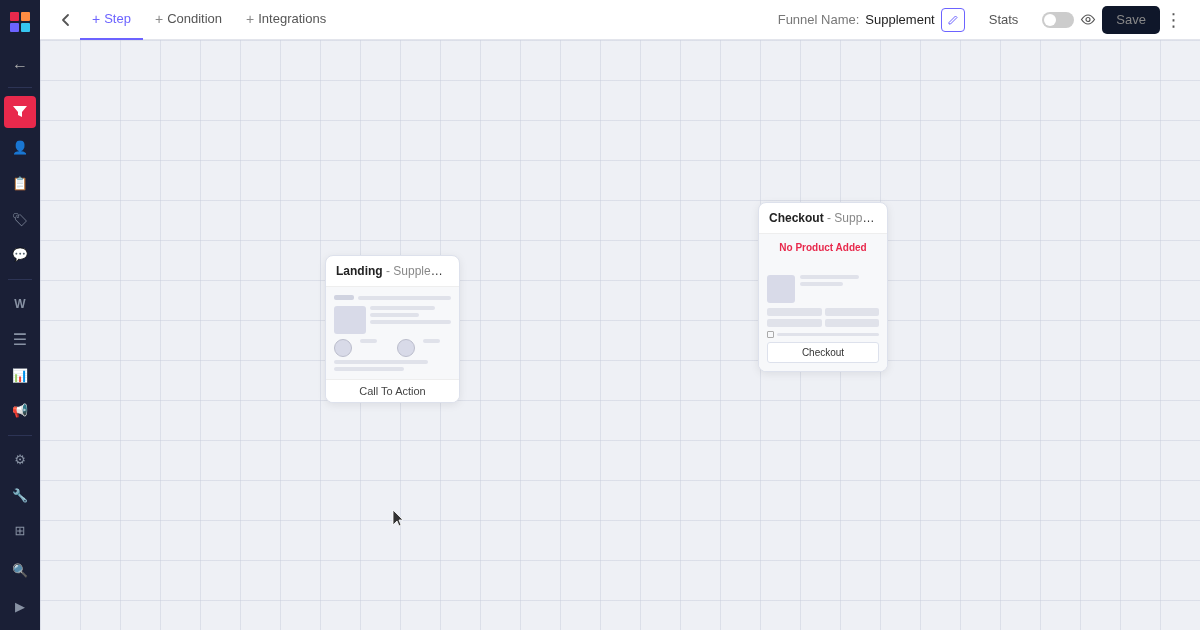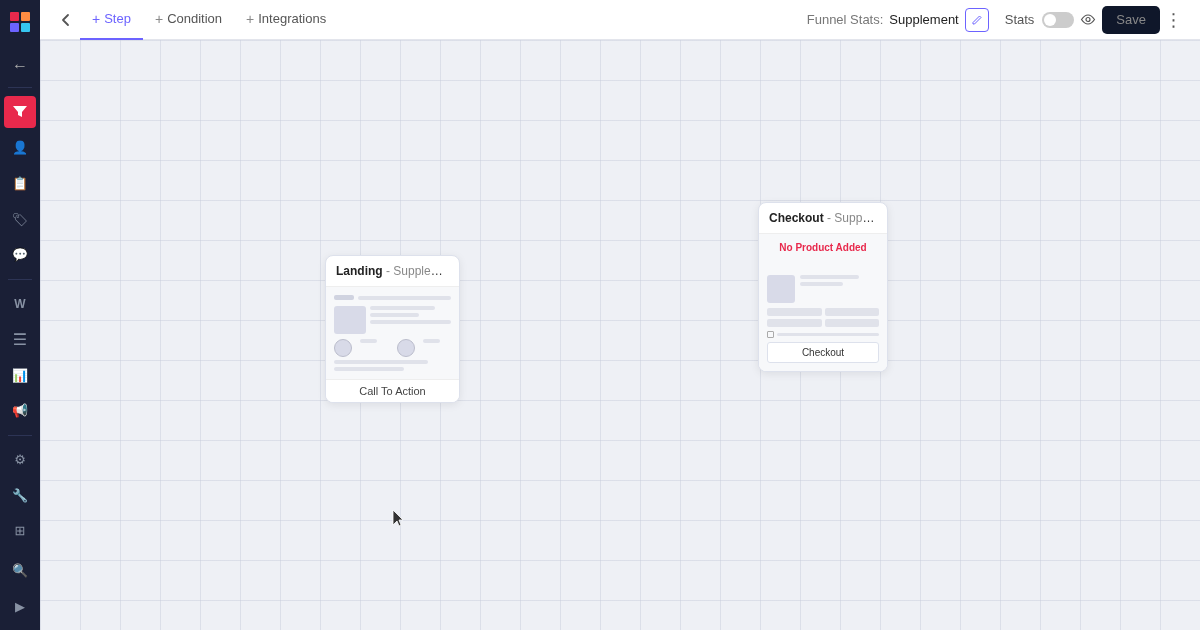--- a/index.html
+++ b/index.html
@@ -109,22 +109,22 @@
       border-radius: 4px;
       cursor: pointer;
       color: #6c63ff;
       border: 1px solid #6c63ff;
       font-size: 11px;
     }
 
     .stats-area {
       display: flex;
       align-items: center;
-      gap: 8px;
-      margin-left: 16px;
+      gap: 24px;
+      margin-left: 24px;
     }
     .stats-label { font-size: 13px; color: #555; }
     .toggle {
       width: 32px;
       height: 16px;
       background: #ccc;
       border-radius: 8px;
       position: relative;
       cursor: pointer;
     }
@@ -349,21 +349,21 @@
       <span>Condition</span>
     </div>
     <div class="nav-tab">
       <span class="plus-icon">+</span>
       <span>Integrations</span>
     </div>
 
     <div class="topbar-spacer"></div>
 
     <div class="funnel-name-area">
-      <span class="funnel-name-label">Funnel Stats:</span>
+      <span class="funnel-name-label">Funnel Name:</span>
       <span class="funnel-name-value">Supplement</span>
       <div class="edit-icon-btn">
         <svg width="10" height="10" viewBox="0 0 10 10" fill="none">
           <path d="M1 7.5L7.5 1 9 2.5 2.5 9H1V7.5z" stroke="#6c63ff" stroke-width="1" fill="none"></path>
         </svg>
       </div>
     </div>
 
     <div class="stats-area">
       <span class="stats-label">Stats</span>

